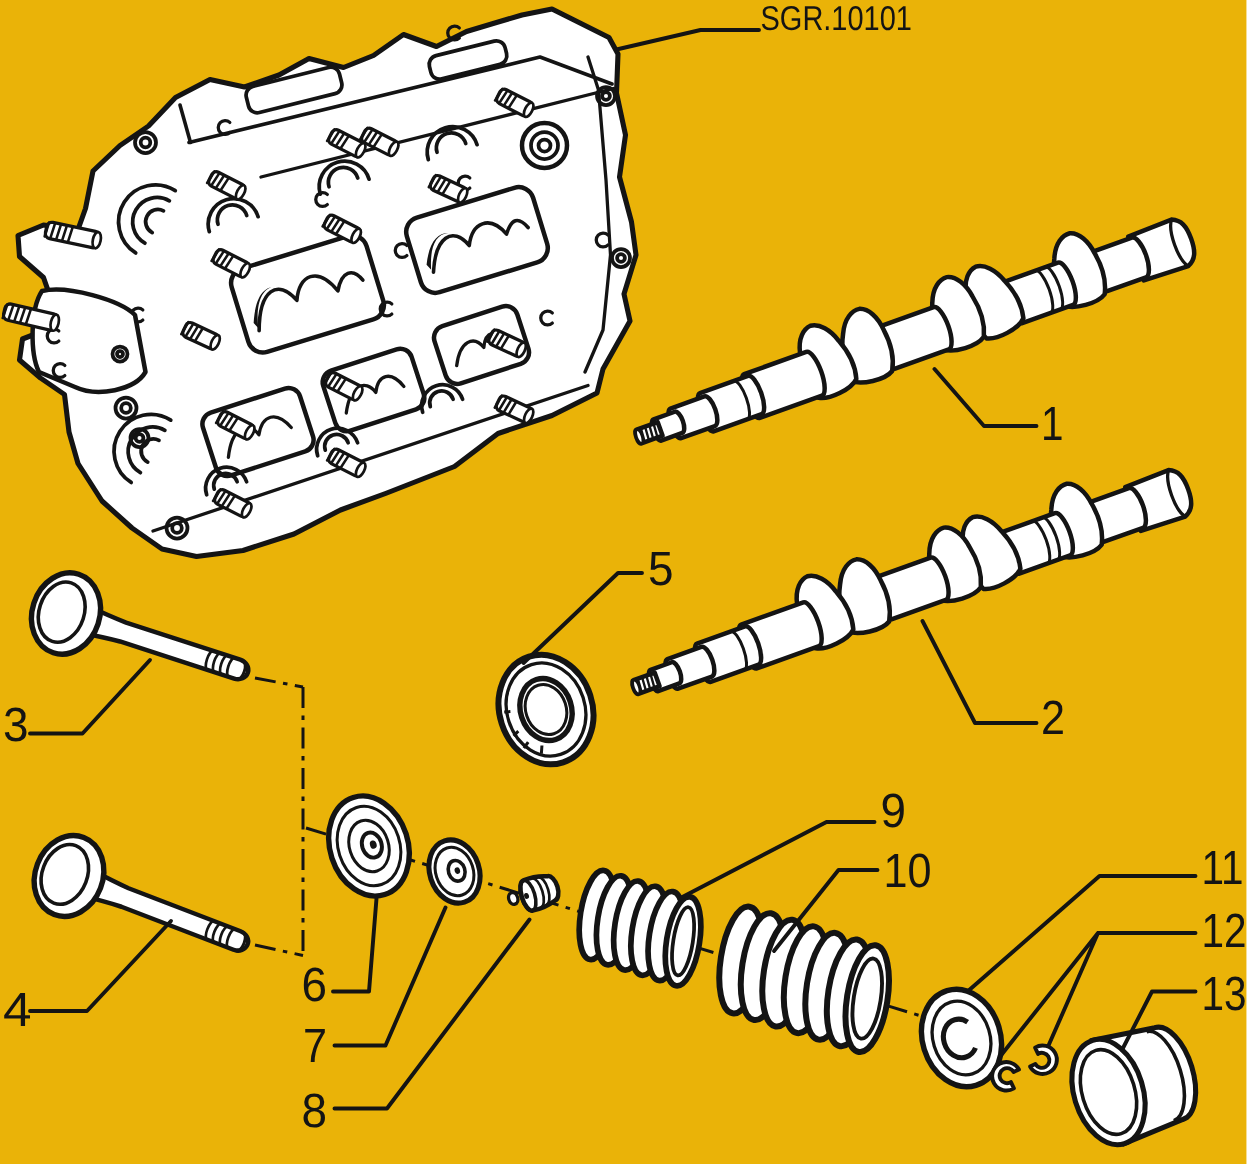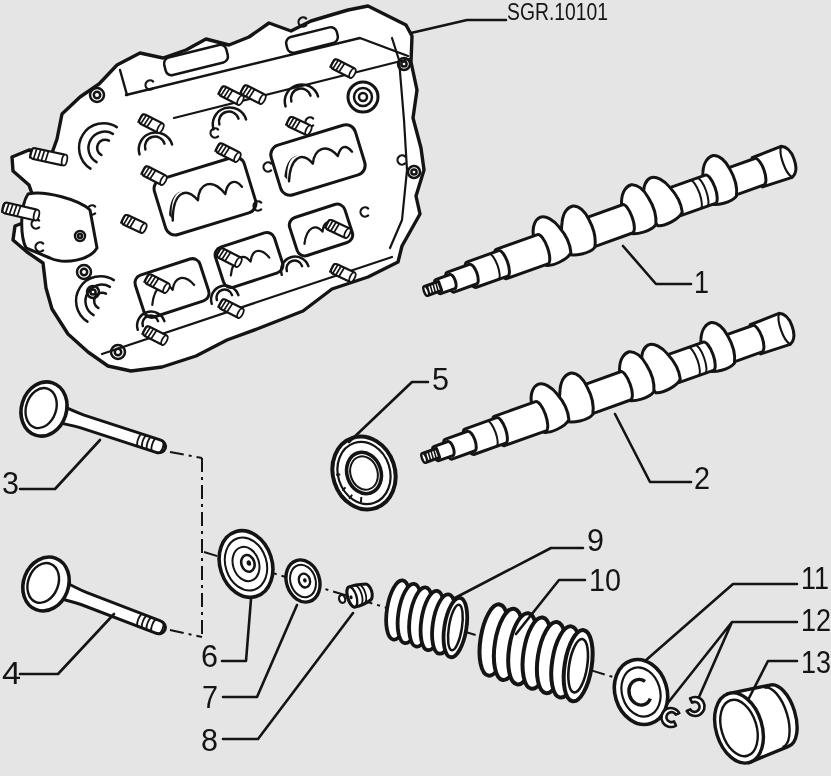--- a/index.html
+++ b/index.html
@@ -1,16 +1,16 @@
 <!DOCTYPE html>
 <html><head>
 <meta charset="utf-8">
 <style>
   html,body{margin:0;padding:0;background:#ffffff;}
-  .stage{width:831px;height:776px;position:relative;background:#e5e5e5;overflow:hidden;
+  .stage{width:831px;height:776px;position:relative;background:#eab308;overflow:hidden;
          font-family:"Liberation Sans", sans-serif;}
   svg{display:block;}
   text{fill:#141414;font-family:"Liberation Sans", sans-serif;}
 </style>
 </head>
 <body>
 
 <div class="stage">
 <svg viewBox="0 0 831 776" width="831" height="776" xmlns="http://www.w3.org/2000/svg">
 

